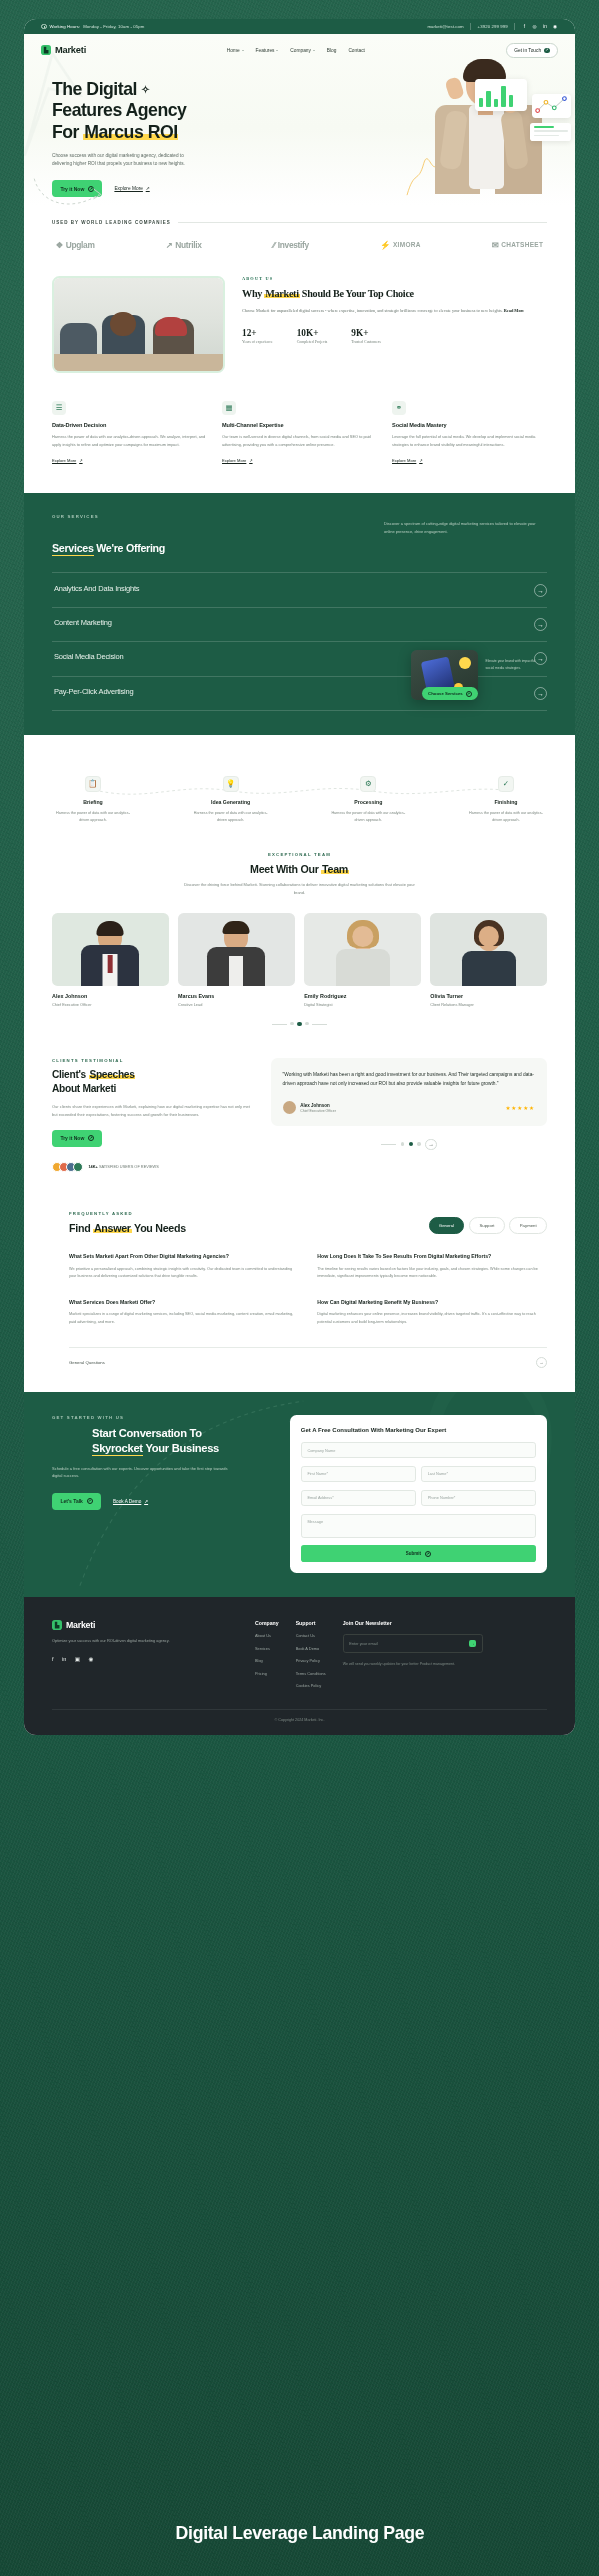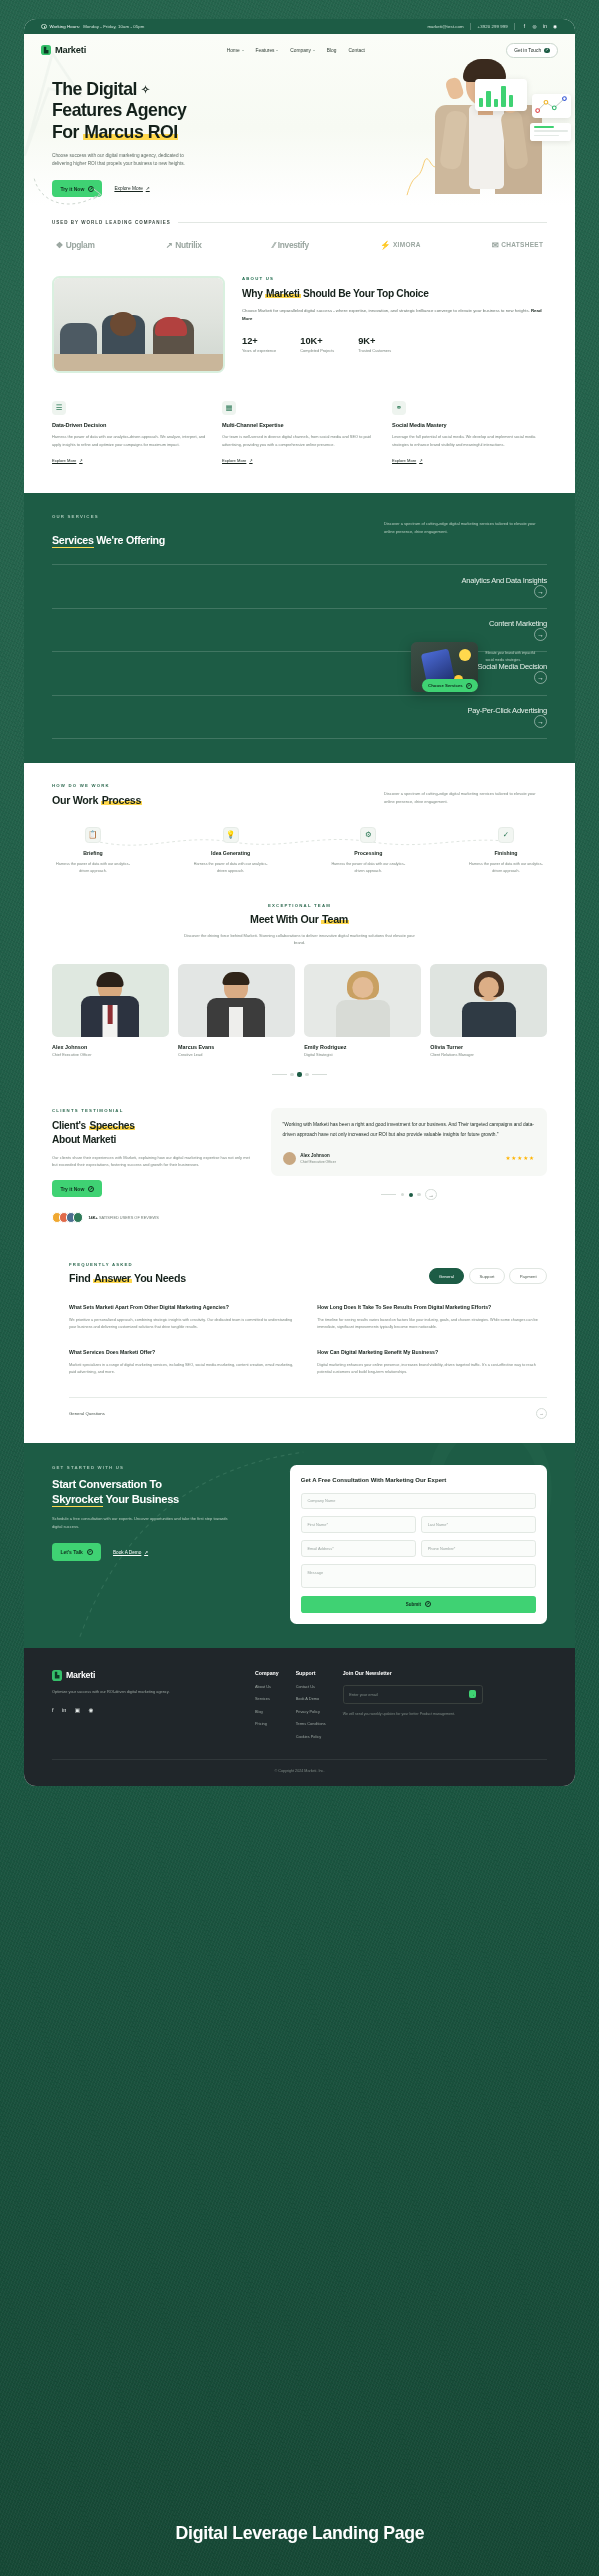--- a/index.html
+++ b/index.html
@@ -130,21 +130,21 @@
   .logo .gl{ font-size:8.4px; }
 
   
   .about{ background:#fff; padding:5.6px 28px 18.6px 28px; display:flex; gap:17px; }
   .about-img{
     width:173px; height:97px; border-radius:7.5px; position:relative; overflow:hidden;
     border:2.8px solid #d9f0df;
   }
   .ai-bg{ position:absolute; inset:0; background:linear-gradient(180deg,#e9ebe6 0%,#dfe3dd 45%,#cfd6cf 100%); }
   .ai-p{ position:absolute; bottom:0; border-radius:11.2px 11.2px 0 0; }
-  .about-right{ flex:1; }
+  .about-right{ flex:1;font-family:Liberation Serif, serif; }
   .eyebrow{ font-size:4.3px; font-weight:700; letter-spacing:1.2px; color:#1d6a4c; }
   .about-h2{ font-size:10.2px; line-height:1.35; font-weight:700; color:#15211b; margin-top:5.6px; letter-spacing:-0.3px;}
   .about-p{ font-size:4.3px; line-height:1.9; color:#67736c; margin-top:6.5px; }
   .about-p b{ color:#17241d; }
   .stats{ display:flex; gap:24px; margin-top:13px; }
   .stat-n{ font-size:9.3px; font-weight:700; color:#16221c; }
   .stat-l{ font-size:3.9px; color:#77837c; margin-top:1.9px; }
 
   
   .features{ background:#fff; display:flex; gap:15px; padding:9.3px 28px 28px 28px; }
@@ -154,27 +154,27 @@
     display:flex;align-items:center;justify-content:center;color:#2e7a58;font-size:7.5px;
   }
   .feat-t{ font-size:5.6px; font-weight:700; color:#16221c; margin-top:7.5px; letter-spacing:-0.1px;}
   .feat-p{ font-size:3.9px; line-height:1.95; color:#76827b; margin-top:4.7px; }
   .feat-a{ font-size:4.1px; color:#17241d; text-decoration:underline; margin-top:7.5px; display:inline-flex; gap:2.8px;}
 
   
   .services{ background:#1d5c45; padding:20.5px 28px 24px 28px; color:#fff; position:relative; overflow:hidden;}
   .srv-top{ display:flex; justify-content:space-between; align-items:flex-start; gap:18.6px;}
   .srv-eyebrow{ font-size:4.3px; font-weight:700; letter-spacing:1.2px; color:#a8c7b7; }
-  .srv-h2{ font-size:10.7px; font-weight:700; margin-top:15px; letter-spacing:-0.3px;}
+  .srv-h2{ font-size:10.7px; font-weight:700; margin-top:23px; letter-spacing:-0.3px;}
   .u-y{ border-bottom:1.9px solid #ffd84d; padding-bottom:0.9px;}
   .srv-sub{ font-size:4px; line-height:1.9; color:#b9cfc2; width:163px; padding-top:6.5px;}
   .srv-list{ margin-top:18.6px; position:relative;}
   .srv-item{
-    display:flex; align-items:flex-end; justify-content:space-between;
-    border-bottom:0.7px solid rgba(255,255,255,.16); padding:10.2px 0 10.2px 1.9px;flex-direction:column;
+    display:flex; align-items:flex-start; justify-content:space-between;
+    border-bottom:0.7px solid rgba(255,255,255,.16); padding:10.2px 0 10.2px 1.9px;
   }
   .srv-item:first-child{ border-top:0.7px solid rgba(255,255,255,.16); }
   .srv-name{ font-size:7.5px; color:#e8f1eb; letter-spacing:-0.2px;}
   .srv-arrow{
     width:13px;height:13px;border-radius:50%;border:0.7px solid rgba(255,255,255,.45);
     display:flex;align-items:center;justify-content:center;color:#fff;font-size:6.5px;
   }
   .srv-float{
     position:absolute; right:69px; top:78px; width:67px;height:50px;border-radius:5.6px;
     background:linear-gradient(150deg,#3d4f46,#27362e); overflow:hidden;
@@ -253,21 +253,21 @@
   .faq-grid{ display:grid; grid-template-columns:1fr 1fr; gap:17px 18.6px; margin-top:18.6px;}
   .faq-q{ font-size:5.2px; font-weight:700; color:#16221c; line-height:1.55;}
   .faq-a{ font-size:3.8px; line-height:1.95; color:#7b867f; margin-top:5.6px;}
   .faq-foot{ display:flex; align-items:center; justify-content:space-between; margin-top:20.5px; border-top:0.7px solid #e6ebe7; padding-top:9.3px;}
   .faq-foot span{ font-size:4.3px; color:#46524b;}
 
   
   .cta{ background:#1d5c45; padding:22.4px 28px 24px 28px; display:flex; gap:18.6px; position:relative; overflow:hidden;}
   .cta-l{ width:219px; color:#fff; position:relative; z-index:2;}
   .cta-eyebrow{ font-size:4.3px; font-weight:700; letter-spacing:1.2px; color:#a8c7b7;}
-  .cta-h2{ font-size:11.2px; font-weight:700; margin-top:6.5px; line-height:1.35; letter-spacing:-0.3px;}
+  .cta-h2{ font-size:11.2px; font-weight:700; margin-top:6.5px; line-height:1.35; letter-spacing:-0.3px;margin-left:40px;}
   .cta-p{ font-size:4px; line-height:1.9; color:#b9cfc2; margin-top:8.4px; width:177px;}
   .cta-btns{ display:flex; align-items:center; gap:12px; margin-top:13px;}
   .cta-link{ font-size:4.7px; color:#fff; text-decoration:underline; display:flex; align-items:center; gap:2.8px;}
   .form-card{ flex:1; background:#fff; border-radius:6.5px; padding:11.2px; position:relative; z-index:2;}
   .form-t{ font-size:6px; font-weight:700; color:#16221c; line-height:1.45; text-align:left;}
   .form-row{ display:flex; gap:5.6px; margin-top:7.5px;}
   .fi{
     flex:1; border:0.7px solid #e2e8e3; border-radius:2.8px; background:#fafcfa;
     font-size:3.9px; color:#9aa5a0; padding:4.7px 5.6px;
   }
@@ -559,29 +559,20 @@
       </div>
       <div style="position:absolute;right:5.6px;top:86px;width:56px;font-size:3.4px;line-height:1.8;color:#b9cfc2;">Elevate your brand with impactful social media strategies.</div>
       <div class="srv-pill">
         <span>Choose Services</span>
         <span class="b-circ">↗</span>
       </div>
     </div>
   </div>
 
   <div class="work">
-    <div class="work-top">
-      <div>
-        <div class="sec-eyebrow">HOW DO WE WORK</div>
-        <h2 class="sec-h2">
-          <span>Our Work </span><span class="hl-y">Process</span>
-        </h2>
-      </div>
-      <div class="sec-sub">Discover a spectrum of cutting-edge digital marketing services tailored to elevate your online presence, drive engagement.</div>
-    </div>
     <div class="steps">
       <svg class="steps-line" viewBox="0 0 450 22" preserveAspectRatio="none">
         <path d="M0 6 C60 22, 90 0, 150 8 C210 18, 240 0, 300 8 C360 18, 400 2, 450 8" fill="none" stroke="#dde3de" stroke-width="1" stroke-dasharray="3 3"></path>
       </svg>
       <div class="step">
         <div class="step-ic">📋</div>
         <div class="step-t">Briefing</div>
         <div class="step-p">Harness the power of data with our analytics-driven approach.</div>
       </div>
       <div class="step">

